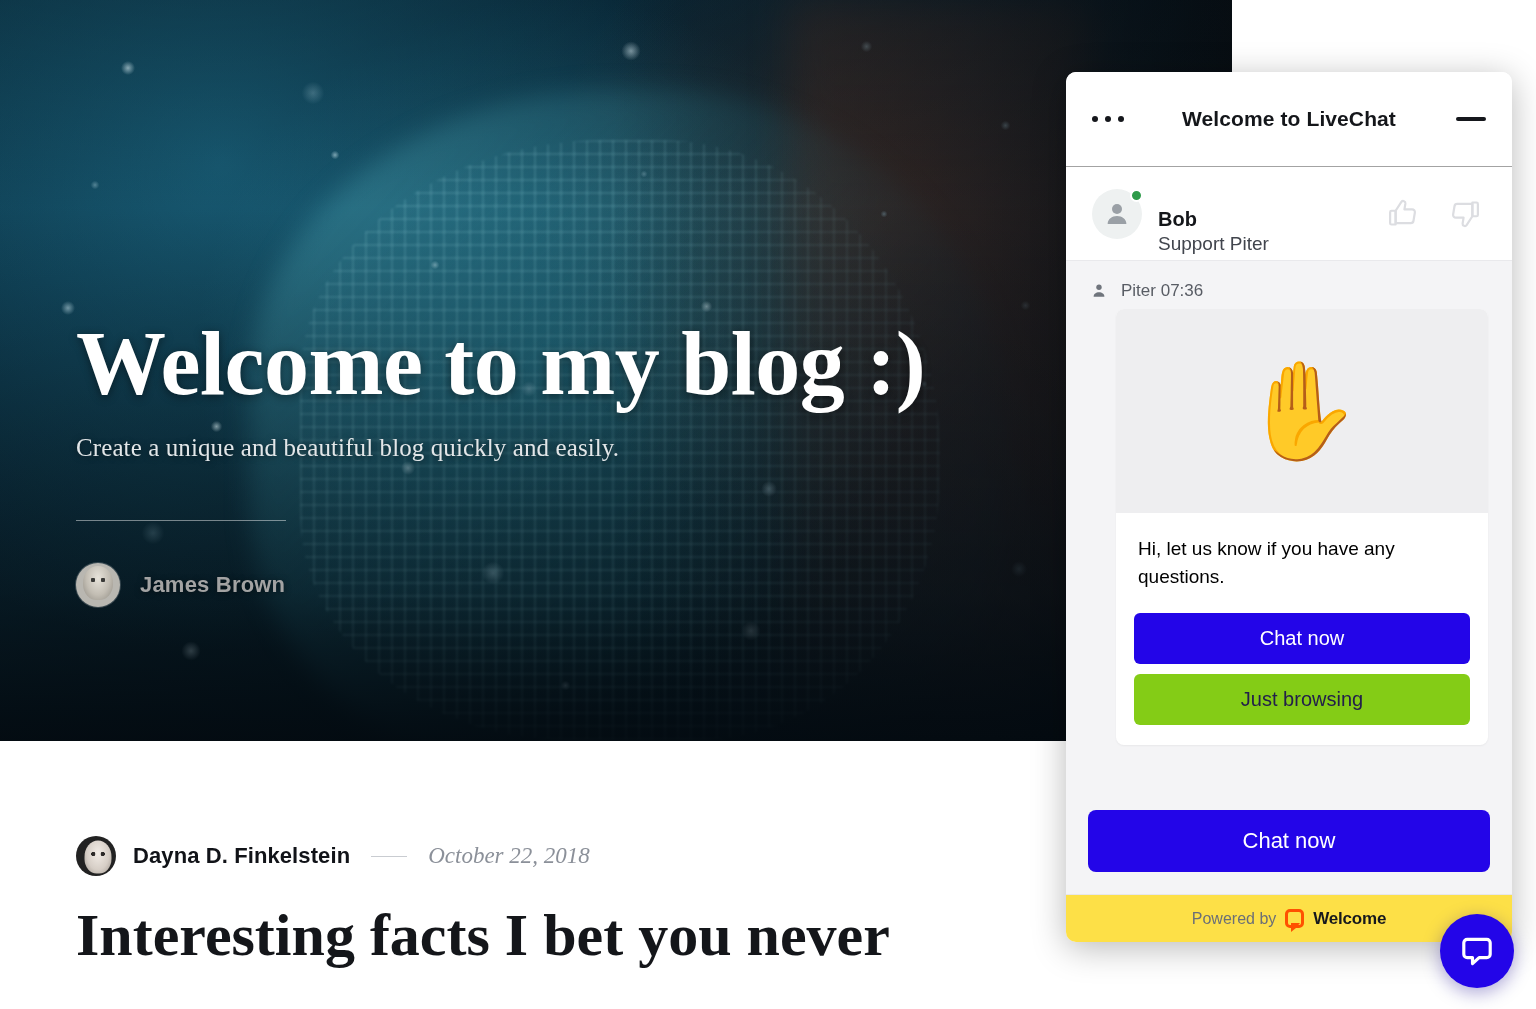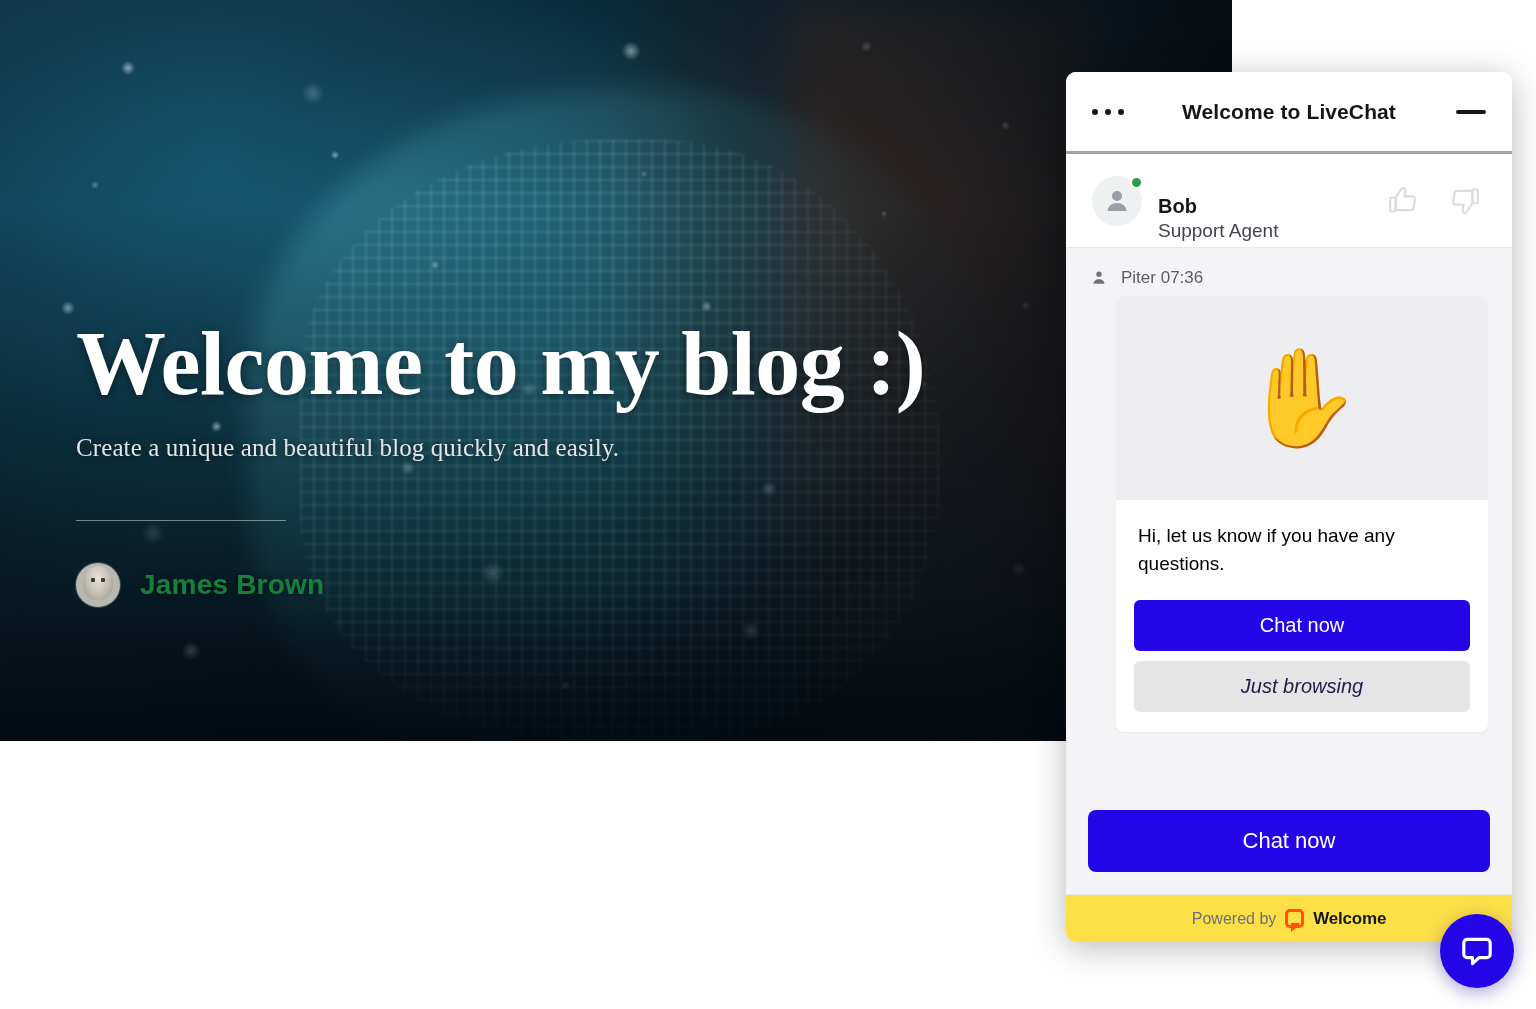--- a/index.html
+++ b/index.html
@@ -179,23 +179,23 @@
     position: absolute;
     left: 50%; top: 40%;
     width: 20px; height: 7px;
     transform: translate(-50%,-50%);
     background:
       radial-gradient(circle at 25% 50%, #3a3a38 0 2px, rgba(0,0,0,0) 2.5px),
       radial-gradient(circle at 75% 50%, #3a3a38 0 2px, rgba(0,0,0,0) 2.5px);
   }
 
   .hero-author-name {
-    font-size: 28px;
+    font-size: 22px;
     font-weight: 700;
-    color: #15803d;
+    color: #a3a3a3;
     letter-spacing: 0.2px;
     text-shadow: 0 1px 6px rgba(0,0,0,.5);
   }
 
   
   .article {
     position: absolute;
     left: 0; top: 741px;
     width: 1536px;
     height: 268px;
@@ -276,27 +276,27 @@
     border-radius: 10px;
     box-shadow: 0 6px 34px rgba(0,0,0,.28);
     overflow: hidden;
     display: flex;
     flex-direction: column;
     z-index: 30;
   }
 
   .w-header {
     position: relative;
-    height: 82px;
+    height: 95px;
     flex: 0 0 auto;
     display: flex;
     align-items: center;
     justify-content: center;
     background: #fff;
-    border-bottom: 3px solid #a3a3a3;
+    border-bottom: 1px solid #a3a3a3;
   }
 
   .w-title {
     font-size: 21px;
     font-weight: 700;
     color: #14161a;
     letter-spacing: 0.1px;
   }
 
   .w-dots {
@@ -439,23 +439,22 @@
     cursor: pointer;
     padding: 14px 10px;
     text-align: center;
     width: 100%;
   }
   .btn-primary {
     background: #2305e8;
     color: #ffffff;
   }
   .btn-secondary {
-    background: #e5e5e5;
+    background: #84cc16;
     color: #23204a;
-    font-style: italic;
   }
 
   .w-cta {
     flex: 0 0 auto;
     background: #f4f4f6;
     padding: 0 22px 22px 22px;
   }
   .btn-cta {
     background: #2305e8;
     color: #fff;
@@ -541,20 +540,29 @@
       <h1 class="hero-title">Welcome to my blog :)</h1>
       <p class="hero-sub">Create a unique and beautiful blog quickly and easily.</p>
       <div class="hero-rule"></div>
       <div class="hero-author">
         <div class="avatar-hero"></div>
         <span class="hero-author-name">James Brown</span>
       </div>
     </div>
   </section>
 
+  <section class="article">
+    <div class="byline">
+      <div class="avatar-post"></div>
+      <span class="byline-name">Dayna D. Finkelstein</span>
+      <span class="byline-dash"></span>
+      <span class="byline-date">October 22, 2018</span>
+    </div>
+    <h2 class="post-title">Interesting facts I bet you never</h2>
+  </section>
 
   <aside class="widget">
 
     <div class="w-header">
       <div class="w-dots">
         <i></i>
         <i></i>
         <i></i>
       </div>
       <span class="w-title">Welcome to LiveChat</span>
@@ -564,21 +572,21 @@
     <div class="w-agent">
       <div class="agent-ava">
         <svg width="30" height="30" viewBox="0 0 24 24" aria-hidden="true">
           <circle cx="12" cy="8" r="4" fill="#9aa0a6"></circle>
           <path d="M4.5 20c0-4.1 3.4-6.5 7.5-6.5s7.5 2.4 7.5 6.5z" fill="#9aa0a6"></path>
         </svg>
         <span class="agent-dot"></span>
       </div>
       <div class="agent-meta">
         <div class="agent-name">Bob</div>
-        <div class="agent-role">Support Agent</div>
+        <div class="agent-role">Support Piter</div>
       </div>
       <div class="agent-actions">
         <svg class="ic" width="33" height="33" viewBox="0 0 24 24" fill="none" stroke="#dcdde1" stroke-width="1.6" stroke-linecap="round" stroke-linejoin="round">
           <path d="M7 10v10H4a1 1 0 0 1-1-1v-8a1 1 0 0 1 1-1z"></path>
           <path d="M7 10l4.2-6.4a1.6 1.6 0 0 1 2.9 1.1L13.4 9H19a2 2 0 0 1 2 2.3l-1 6A2 2 0 0 1 18 19H7z"></path>
         </svg>
         <svg class="ic" width="33" height="33" viewBox="0 0 24 24" fill="none" stroke="#dcdde1" stroke-width="1.6" stroke-linecap="round" stroke-linejoin="round">
           <path d="M17 14V4h3a1 1 0 0 1 1 1v8a1 1 0 0 1-1 1z"></path>
           <path d="M17 14l-4.2 6.4a1.6 1.6 0 0 1-2.9-1.1L10.6 15H5a2 2 0 0 1-2-2.3l1-6A2 2 0 0 1 6 5h11z"></path>
         </svg>

